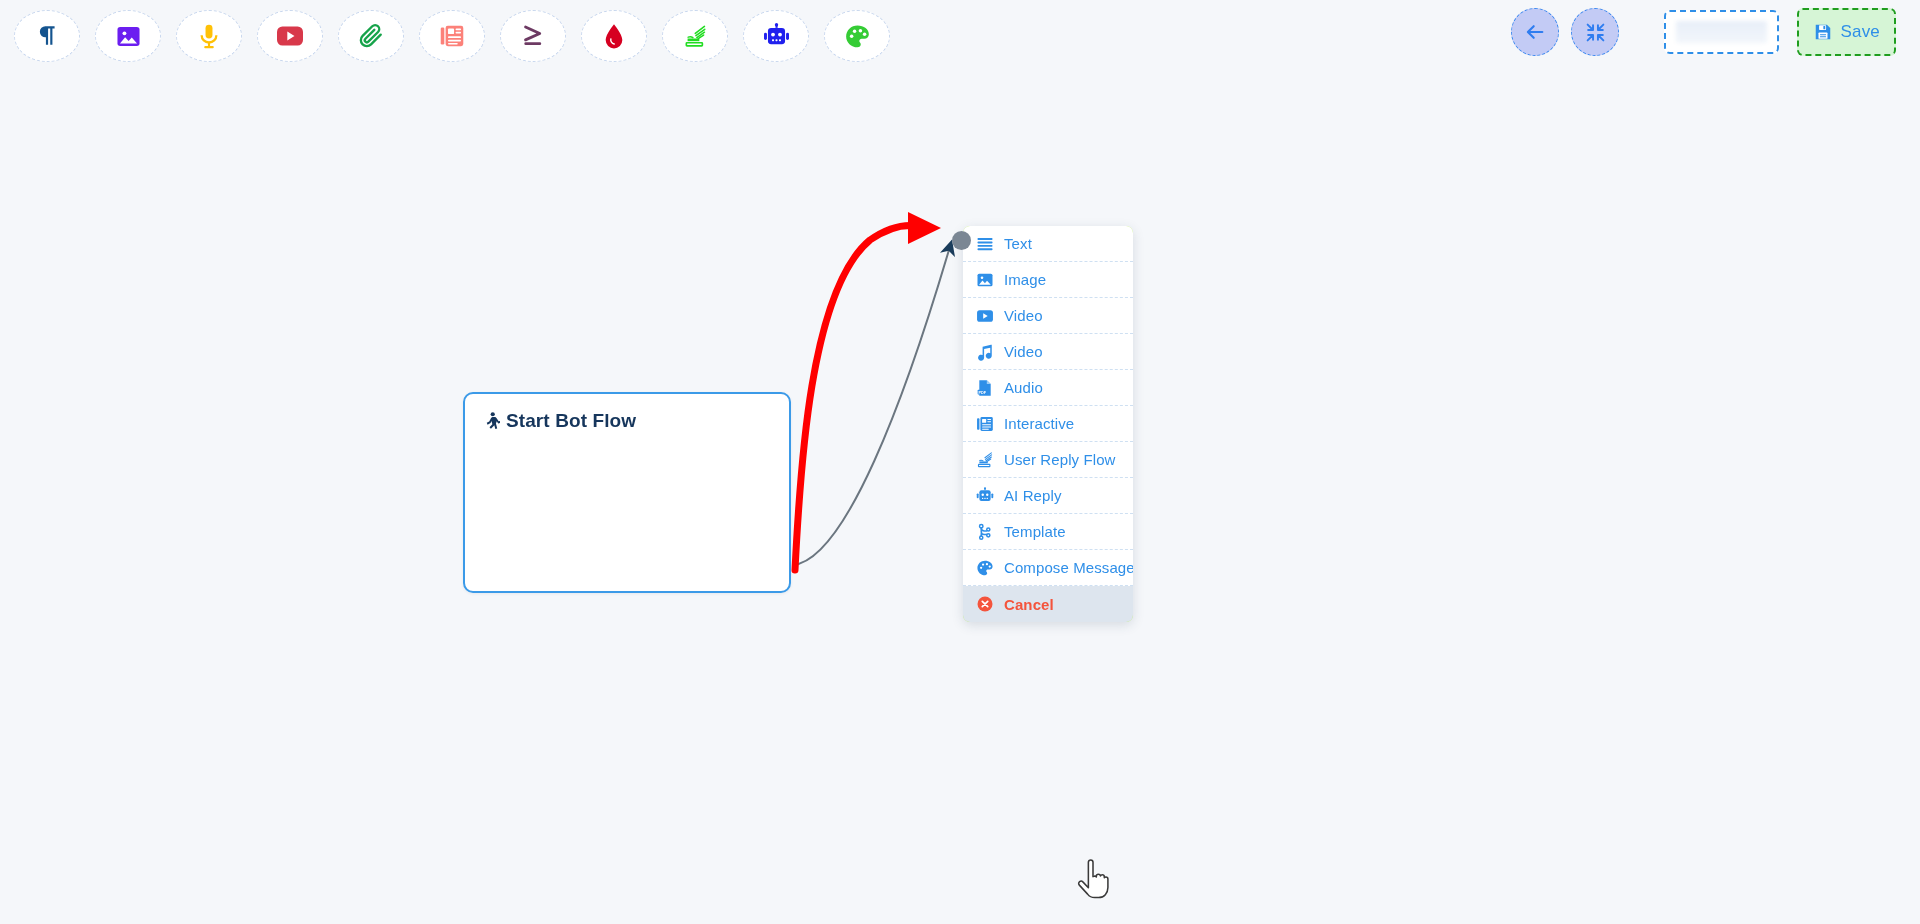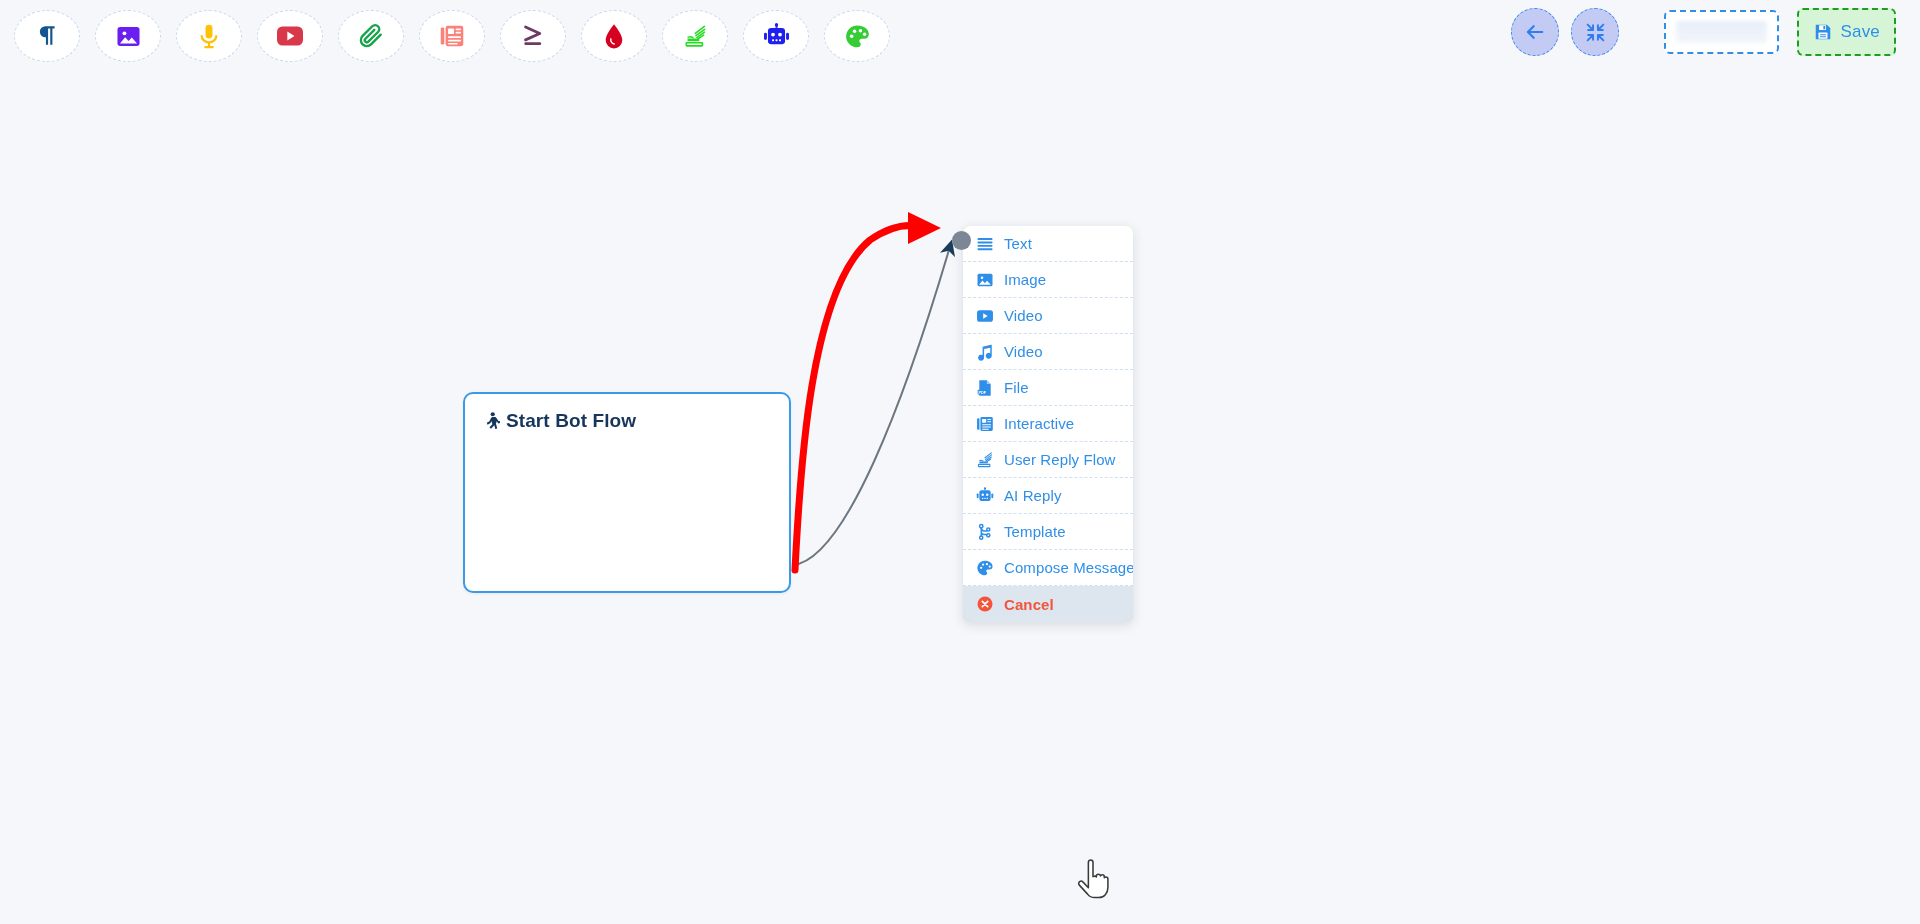--- a/index.html
+++ b/index.html
@@ -468,21 +468,21 @@
         </div>
         <div class="menu-item">
           <span class="mi-icon">
             <svg width="18" height="18" viewBox="0 0 24 24">
       <path d="M4.4 1.6h10l5.2 5.2v15.6H4.4z" fill="#2f8fe8"></path>
       <path d="M14.4 1.6l5.2 5.2h-5.2z" fill="#9fcdf5"></path>
       <rect x="2.2" y="14.2" width="12.4" height="6.6" rx="1" fill="#2f8fe8"></rect>
       <text x="8.4" y="19.4" font-size="5.1" fill="#fff" text-anchor="middle" font-family="Liberation Sans, sans-serif" font-weight="bold">PDF</text>
             </svg>
           </span>
-          <span class="mi-label">File</span>
+          <span class="mi-label">Audio</span>
         </div>
         <div class="menu-item">
           <span class="mi-icon">
             <svg width="18" height="18" viewBox="0 0 24 24">
       <rect x="1.4" y="4.4" width="3.2" height="15.2" rx="1.1" fill="#2f8fe8"></rect>
       <rect x="5.9" y="2.8" width="16.5" height="18.4" rx="1.9" fill="#2f8fe8"></rect>
       <rect x="8.1" y="5.2" width="5.5" height="5" rx=".7" fill="#fff"></rect>
       <rect x="15.1" y="5.2" width="5" height="1.4" rx=".6" fill="#fff"></rect>
       <rect x="15.1" y="8.2" width="5" height="1.4" rx=".6" fill="#fff"></rect>
       <rect x="8.1" y="12.3" width="12" height="1.5" rx=".7" fill="#fff"></rect>

